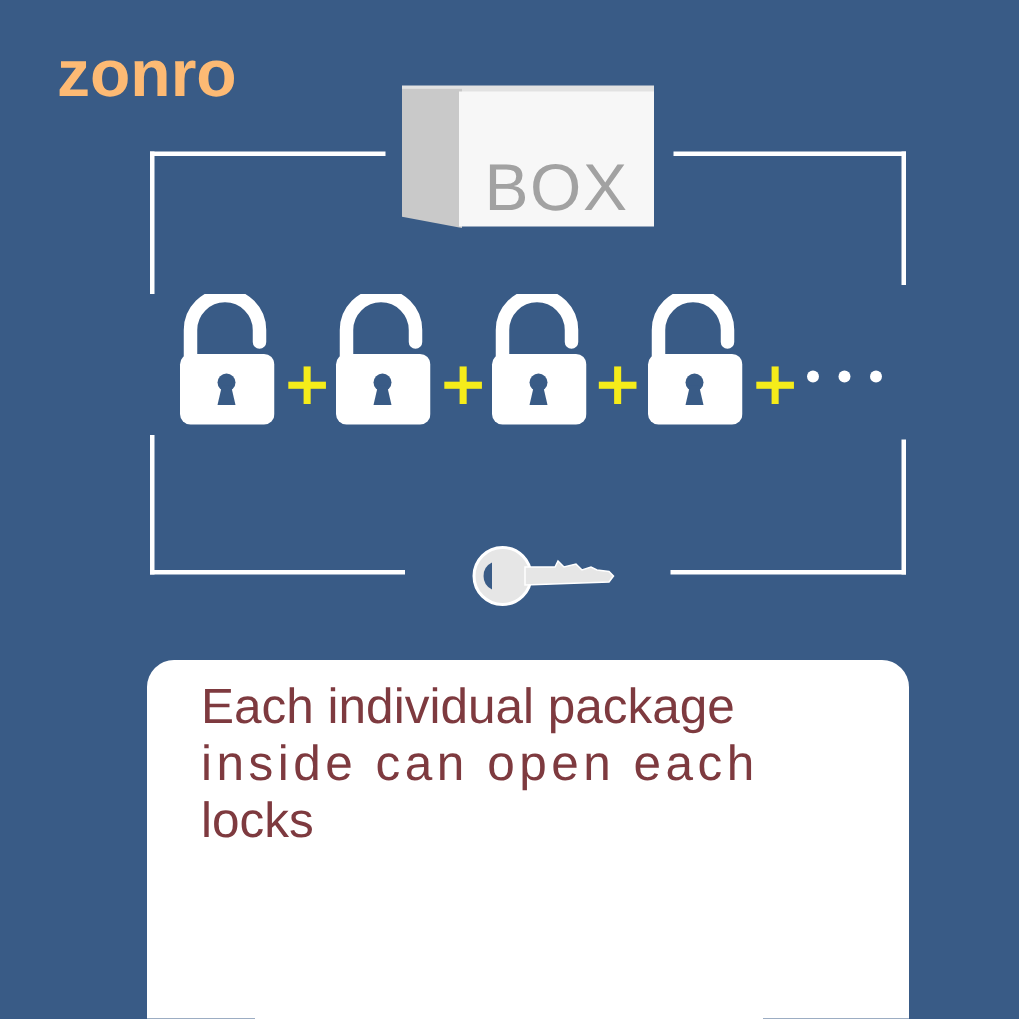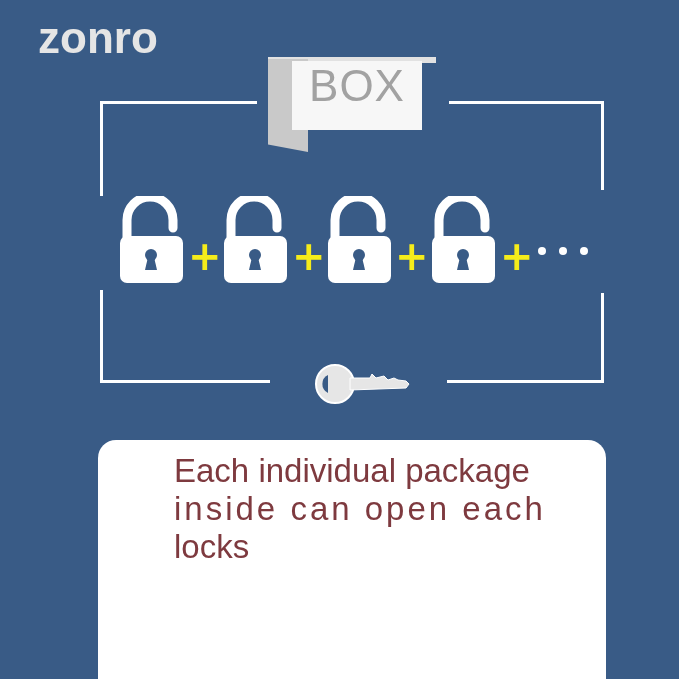--- a/index.html
+++ b/index.html
@@ -3,37 +3,37 @@
 <meta charset="utf-8">
 <style>
   html, body { margin: 0; padding: 0; }
   body {
     width: 679px; height: 679px; overflow: hidden;
     background: #395b86;
     position: relative;
     font-family: "Liberation Sans", sans-serif;
   }
   .brand {
-    position: absolute; left: 38px; top: 16px;
-    color: #e5e5e5; font-weight: bold; font-size: 44px; letter-spacing: 0px;
+    position: absolute; left: 38px; top: 28px;
+    color: #fdba74; font-weight: bold; font-size: 44px; letter-spacing: 0px;
     font-family: "Liberation Sans", sans-serif; line-height: 1;
   }
   .frame-line { position: absolute; background: #ffffff; }
   .box {
     position: absolute; left: 268px; top: 57px; width: 170px; height: 102px;
   }
   .box .side {
     position: absolute; left: 0; top: 2px; width: 40px; height: 93px;
     background: #c9c9c9;
     clip-path: polygon(0 0, 100% 0, 100% 100%, 0 92%);
   }
   .box .front {
-    position: absolute; left: 24px; top: 4px; width: 130px; height: 69px;
+    position: absolute; left: 38px; top: 4px; width: 130px; height: 90px;
     background: #f7f7f7;
-    display: flex; align-items: flex-start; justify-content: center;
+    display: flex; align-items: flex-end; justify-content: center;
   }
   .box .front span {
     color: #a2a2a2; font-size: 44px; font-family: "Liberation Sans", sans-serif;
     letter-spacing: 1px;
   }
   .box .top {
     position: absolute; left: 0; top: 0; width: 168px; height: 6px;
     background: #e2e2e2;
   }
   .lock { position: absolute; top: 196px; width: 64px; height: 88px; }
@@ -49,21 +49,21 @@
   .key { position: absolute; left: 314px; top: 361px; width: 96px; height: 46px; }
   .card {
     position: absolute; left: 98px; top: 440px; width: 508px; height: 260px;
     background: #ffffff; border-radius: 18px;
   }
   .card p {
     margin: 0; position: absolute; left: 36px; top: 12px; width: 470px;
     color: #7e3a3f; font-size: 33px; line-height: 38px;
     font-family: "Liberation Sans", sans-serif;
   }
-  .card p span { display: block; white-space: nowrap; margin-left: 40px; }
+  .card p span { display: block; white-space: nowrap; }
 </style>
 </head>
 <body>
 
 <div class="brand">zonro</div>
 
 <div class="frame-line" style="left:100px;top:101px;width:157px;height:3px;"></div>
 <div class="frame-line" style="left:100px;top:101px;width:3px;height:95px;"></div>
 <div class="frame-line" style="left:449px;top:101px;width:155px;height:3px;"></div>
 <div class="frame-line" style="left:601px;top:101px;width:3px;height:89px;"></div>

